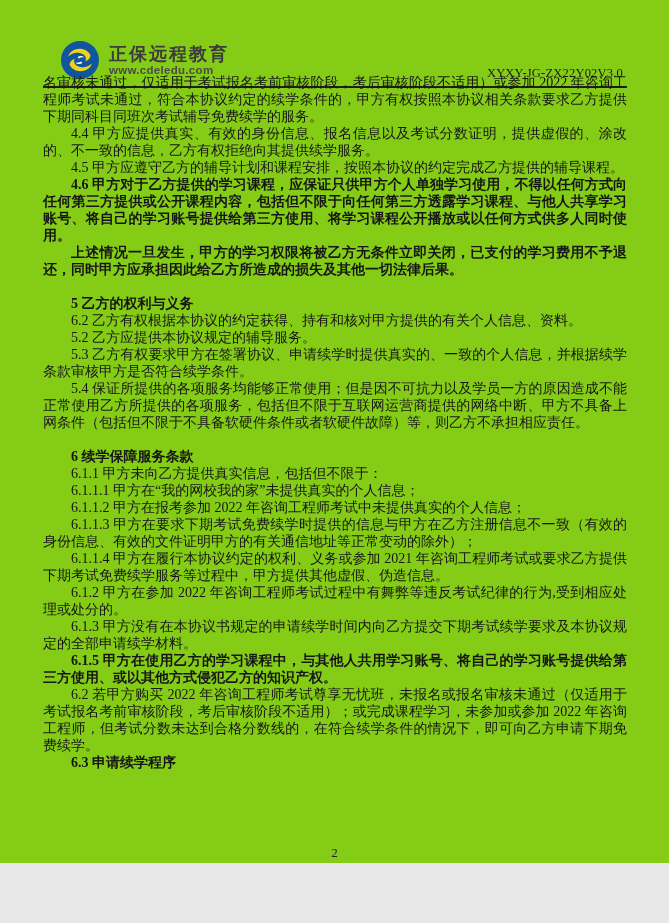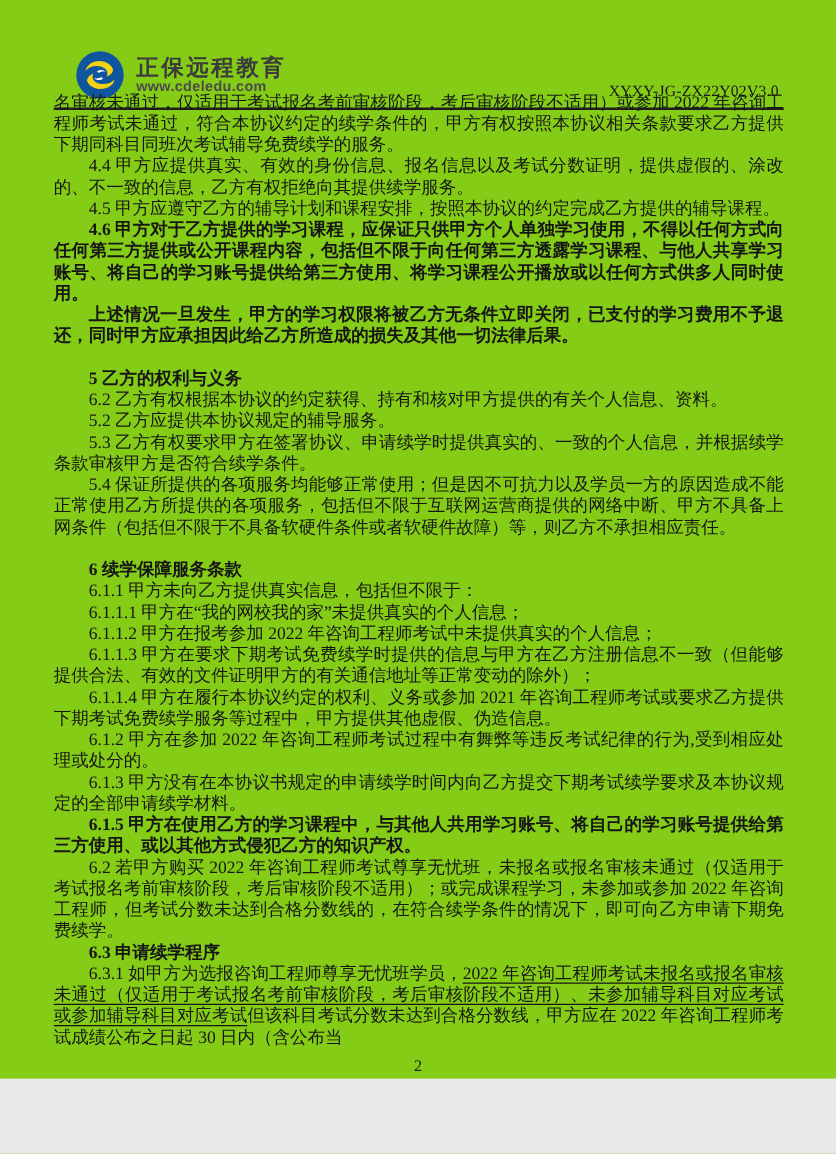--- a/index.html
+++ b/index.html
@@ -93,25 +93,24 @@
       <p class="para indent"><span class="bold">上述情况一旦发生，甲方的学习权限将被乙方无条件立即关闭，已支付的学习费用不予退还，同时甲方应承担因此给乙方所造成的损失及其他一切法律后果。</span></p>
       <p class="para indent gap"><span class="bold">5 乙方的权利与义务</span></p>
       <p class="para indent"><span>6.2 乙方有权根据本协议的约定获得、持有和核对甲方提供的有关个人信息、资料。</span></p>
       <p class="para indent"><span>5.2 乙方应提供本协议规定的辅导服务。</span></p>
       <p class="para indent"><span>5.3 乙方有权要求甲方在签署协议、申请续学时提供真实的、一致的个人信息，并根据续学条款审核甲方是否符合续学条件。</span></p>
       <p class="para indent"><span>5.4 保证所提供的各项服务均能够正常使用；但是因不可抗力以及学员一方的原因造成不能正常使用乙方所提供的各项服务，包括但不限于互联网运营商提供的网络中断、甲方不具备上网条件（包括但不限于不具备软硬件条件或者软硬件故障）等，则乙方不承担相应责任。</span></p>
       <p class="para indent gap"><span class="bold">6 续学保障服务条款</span></p>
       <p class="para indent"><span>6.1.1 甲方未向乙方提供真实信息，包括但不限于：</span></p>
       <p class="para indent"><span>6.1.1.1 甲方在“我的网校我的家”未提供真实的个人信息；</span></p>
       <p class="para indent"><span>6.1.1.2 甲方在报考参加 2022 年咨询工程师考试中未提供真实的个人信息；</span></p>
-      <p class="para indent"><span>6.1.1.3 甲方在要求下期考试免费续学时提供的信息与甲方在乙方注册信息不一致（但能够提供合法、有效的文件证明甲方的有关通信地址等正常变动的除外）；</span></p>
+      <p class="para indent"><span>6.1.1.3 甲方在要求下期考试免费续学时提供的信息与甲方在乙方注册信息不一致（有效的身份信息、有效的文件证明甲方的有关通信地址等正常变动的除外）；</span></p>
       <p class="para indent"><span>6.1.1.4 甲方在履行本协议约定的权利、义务或参加 2021 年咨询工程师考试或要求乙方提供下期考试免费续学服务等过程中，甲方提供其他虚假、伪造信息。</span></p>
       <p class="para indent"><span>6.1.2 甲方在参加 2022 年咨询工程师考试过程中有舞弊等违反考试纪律的行为,受到相应处理或处分的。</span></p>
       <p class="para indent"><span>6.1.3 甲方没有在本协议书规定的申请续学时间内向乙方提交下期考试续学要求及本协议规定的全部申请续学材料。</span></p>
       <p class="para indent"><span class="bold">6.1.5 甲方在使用乙方的学习课程中，与其他人共用学习账号、将自己的学习账号提供给第三方使用、或以其他方式侵犯乙方的知识产权。</span></p>
       <p class="para indent"><span>6.2 若甲方购买 2022 年咨询工程师考试尊享无忧班，未报名或报名审核未通过（仅适用于考试报名考前审核阶段，考后审核阶段不适用）；或完成课程学习，未参加或参加 2022 年咨询工程师，但考试分数未达到合格分数线的，在符合续学条件的情况下，即可向乙方申请下期免费续学。</span></p>
       <p class="para indent"><span class="bold">6.3 申请续学程序</span></p>
-      <p class="para indent"><span>6.3.1 如甲方为选报咨询工程师尊享无忧班学员，</span><span class="underline">2022 年咨询工程师考试未报名或报名审核未通过（仅适用于考试报名考前审核阶段，考后审核阶段不适用）、未参加辅导科目对应考试或参加辅导科目对应考试</span><span>但该科目考试分数未达到合格分数线，甲方应在 2022 年咨询工程师考试成绩公布之日起 30 日内（含公布当</span></p>
     </div>
 
   <div class="page-number">2</div>
 
 </div>
 
 </body></html>

